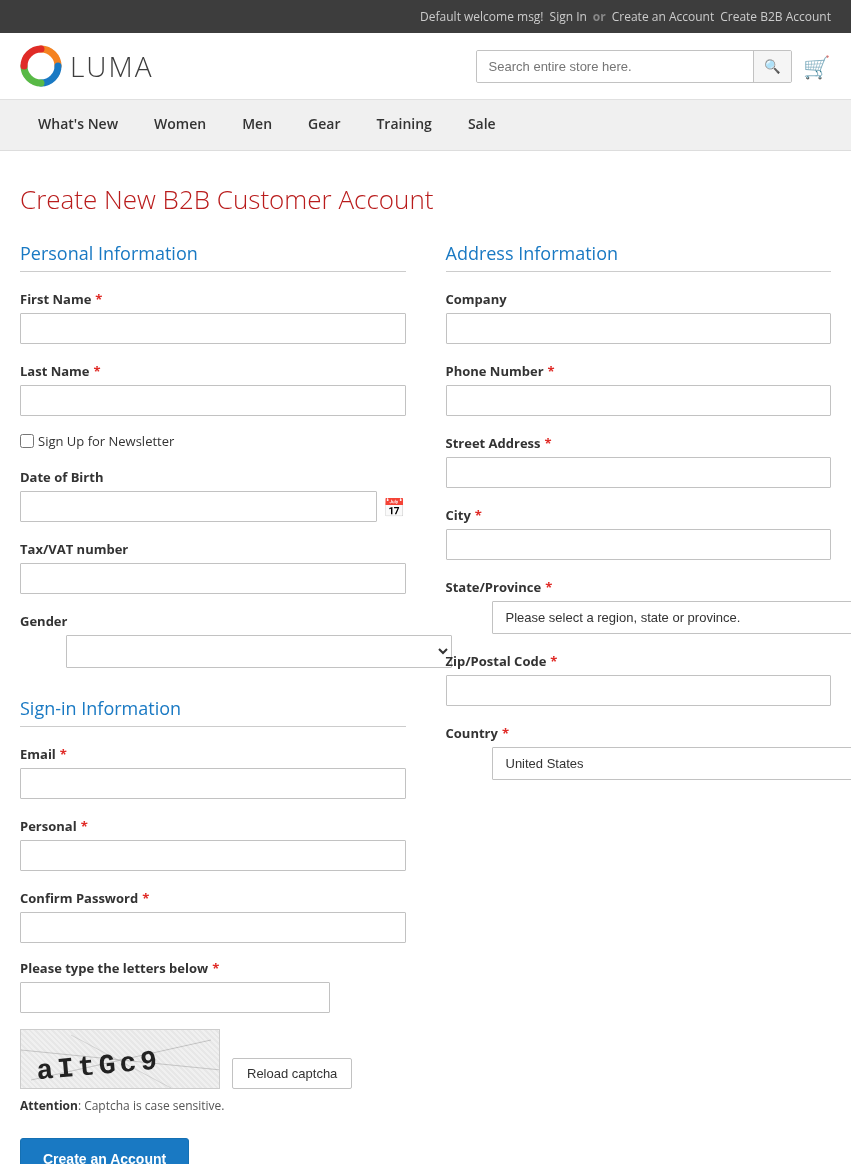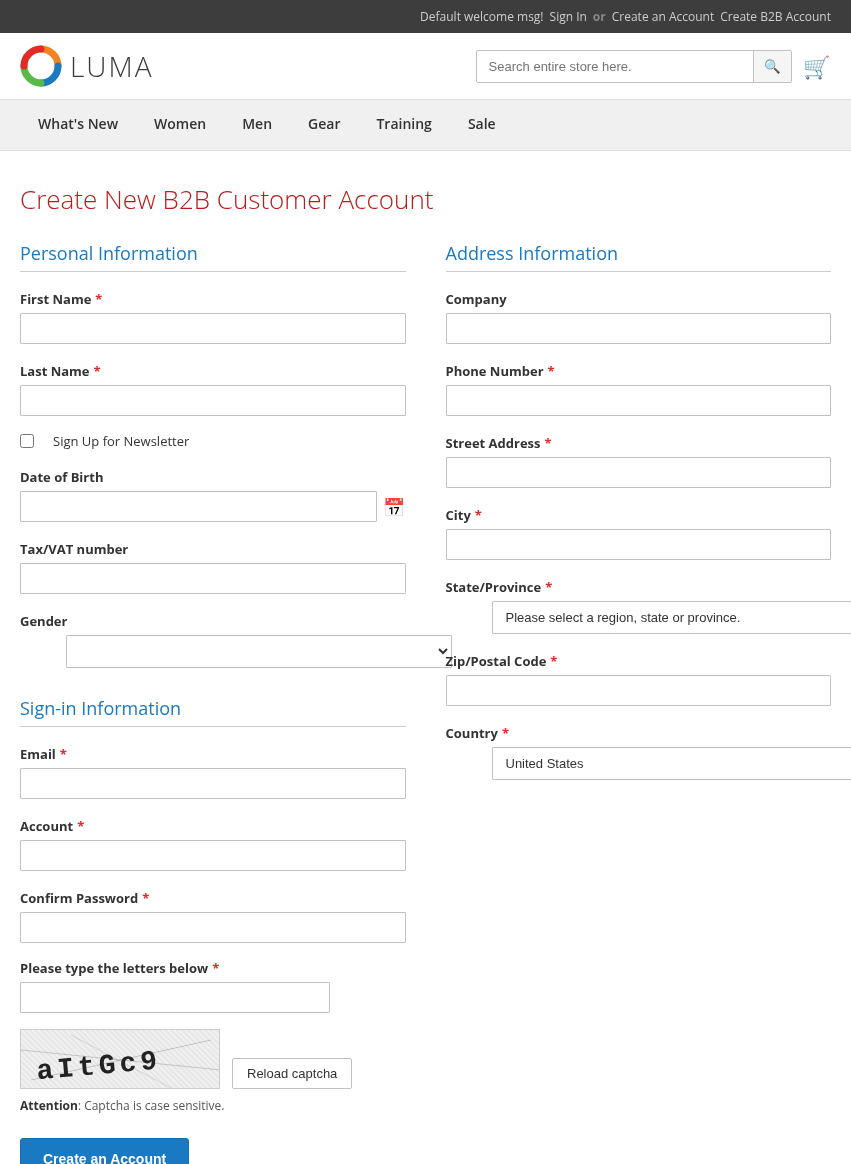--- a/index.html
+++ b/index.html
@@ -168,21 +168,21 @@
       color: #333;
       background: #fff;
       outline: none;
       appearance: auto;
       margin-left: 46px;
     }
 
     .checkbox-row {
       display: flex;
       align-items: center;
-      gap: 19px;
+      gap: 4px;
       margin-top: 16px;
       margin-bottom: 4px;
     }
     .checkbox-row input[type=checkbox] { width: 14px; height: 14px; }
     .checkbox-label { font-size: 13px; color: #333; }
 
     .signin-section {
       margin-top: 28px;
     }
 
@@ -353,21 +353,21 @@
 
         <div class="field-group">
           <label class="field-label">
             <span>Email</span><span class="required">*</span>
           </label>
           <input type="email" class="field-input" style="">
         </div>
 
         <div class="field-group">
           <label class="field-label">
-            <span>Account</span><span class="required">*</span>
+            <span>Personal</span><span class="required">*</span>
           </label>
           <input type="password" class="field-input" style="">
         </div>
 
         <div class="field-group">
           <label class="field-label">
             <span>Confirm Password</span><span class="required">*</span>
           </label>
           <input type="password" class="field-input" style="">
         </div>

